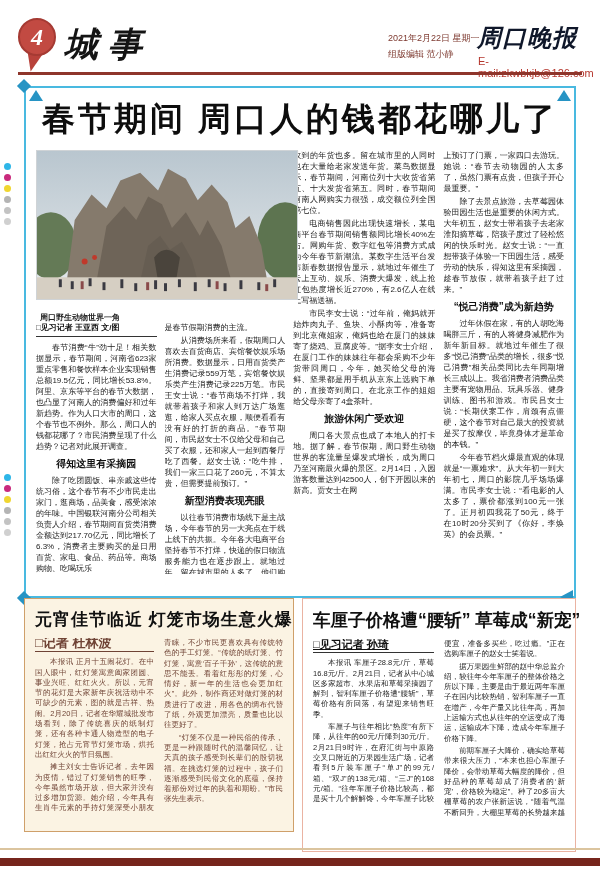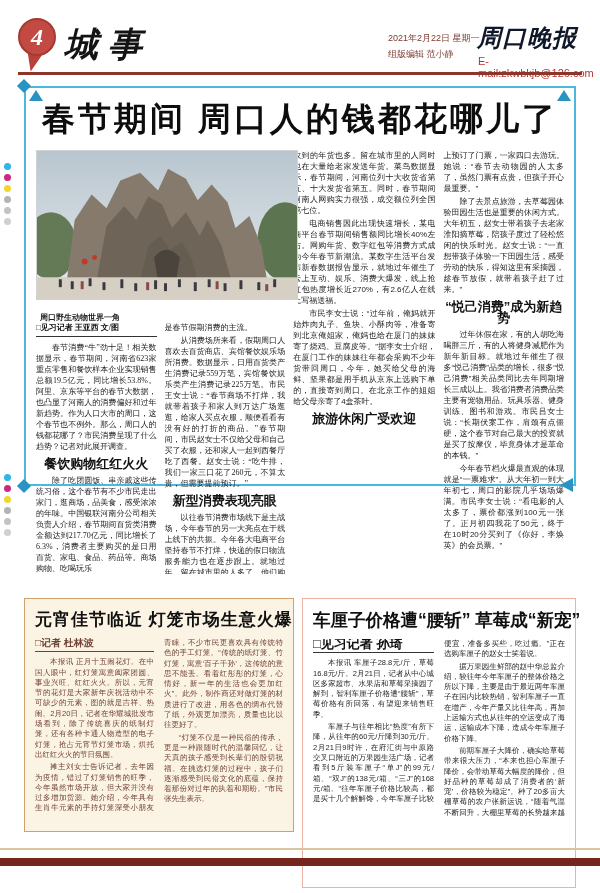--- a/index.html
+++ b/index.html
@@ -23,58 +23,58 @@
     font:italic bold 24px "Liberation Serif", serif; letter-spacing:1px; }
   .email { position:absolute; left:478px; top:55px; font-size:11px; color:#b5372e; }
   .header-rule { position:absolute; left:18px; top:72px; width:564px; height:3px; background:#8e352b; }
   
   .regmarks { position:absolute; left:4px; width:8px; }
   .regmarks.g1 { top:163px; } .regmarks.g2 { top:474px; }
   .regmarks i { display:block; width:7px; height:7px; border-radius:50%; margin:0 0 4px 0; }
   .d-c{background:#2eb6e8;} .d-m{background:#c92a7d;} .d-y{background:#f0d630;}
   .d-g1{background:#b4b4b4;} .d-g2{background:#c3c3c3;} .d-g3{background:#d0d0d0;}
   
-  .main-box { position:absolute; left:24px; top:86px; width:552px; height:400px;
+  .main-box { position:absolute; left:24px; top:86px; width:552px; height:512px;
     border:2px solid #49b9e0; background:#fff; }
   .tri { position:absolute; width:0; height:0; border-left:7px solid transparent;
     border-right:7px solid transparent; border-bottom:11px solid #2794c4; top:2px; }
   .tri.tl{ left:3px; } .tri.tr{ right:3px; }
   .dia { position:absolute; width:10px; height:10px; background:#2794c4; transform:rotate(45deg); }
   .dia.lt{ left:-7px; top:-7px; } .dia.lb{ left:-7px; bottom:-7px; }
   .arrow-l { position:absolute; right:1px; bottom:-8px; width:0; height:0;
     border-top:7px solid transparent; border-bottom:7px solid transparent;
     border-right:13px solid #2794c4; }
   .headline { margin:9px 6px 0; text-align:center; font-size:33px; font-weight:900;
     letter-spacing:3px; color:#0d0d0d; white-space:nowrap; }
   .content { position:relative; margin:8px 10px 0; height:424px; display:flex; gap:8px; }
   .colm { flex:1; overflow:hidden; font-size:8px; line-height:11px; text-align:justify; color:#1c1c1c; }
   .colm.c3 { flex:1.18; }
-  .colm.under-photo { padding-top:172px;font-family:Liberation Serif, serif; }
+  .colm.under-photo { padding-top:172px; }
   .colm p { margin:0 0 2px; }
   .colm p.ind { text-indent:2em; }
-  .colm h4 { margin:6px 0; text-align:center; font-size:13px; font-weight:bold; color:#111; }
+  .colm h4 { margin:6px 0; text-align:center; font-size:10px; font-weight:bold; color:#111; }
   .photo-wrap { position:absolute; left:0; top:0; width:262px; }
   .photo-wrap svg { display:block; width:262px; height:150px; border:1px solid #cfd3d6; }
   .photo-caption { height:16px; font-size:8px; font-weight:bold; color:#222; padding:12px 4px 0; background:#fff; }
   .byline { font-size:8px; font-weight:bold; color:#111; border-bottom:1px solid #333;
     padding-bottom:3px; margin-bottom:5px; }
   
   .box-lantern { position:absolute; left:24px; top:598px; width:270px; height:234px;
     background:#fbf3e3; border:1px solid #cfa06a; padding:8px 10px; }
-  .box-cherry { position:absolute; left:302px; top:598px; width:274px; height:290px;
+  .box-cherry { position:absolute; left:302px; top:598px; width:274px; height:254px;
     background:#fff; border:1px solid #eab3a2; padding:8px 10px; }
   .box-h2 { margin:1px 0 7px; text-align:center; font-weight:900; color:#101010; white-space:nowrap; }
   .box-lantern .box-h2 { font-size:17px; letter-spacing:1px; }
   .box-cherry .box-h2 { font-size:17.5px; }
   .cols2 { column-count:2; column-gap:10px; height:180px; overflow:hidden;
     font-size:7.5px; line-height:10.3px; text-align:justify; }
   .box-lantern .cols2 { color:#6f4335; }
-  .box-lantern .byline { color:#6f4335; border-color:#6f4335; font-size:10px; }
+  .box-lantern .byline { color:#6f4335; border-color:#6f4335; font-size:13px; }
   .box-cherry .cols2 { color:#262626; }
-  .box-cherry .byline { font-size:13px; }
+  .box-cherry .byline { font-size:11px;text-decoration:underline; }
   .cols2 p { margin:0 0 2px; text-indent:2em; }
   
   .line-tan { position:absolute; left:0; top:848px; width:600px; height:2px; background:#dbc49e; }
   .line-maroon { position:absolute; left:0; top:858px; width:600px; height:8px; background:#76251c; }
 </style>
 </head>
 <body>
 
 <div class="pin">
   <div class="tail"></div>
@@ -159,34 +159,35 @@
           <rect x="180" y="132" width="3" height="8"></rect>
             <rect x="230" y="135" width="3" height="7"></rect>
         </g>
       </svg>
       <div class="photo-caption">周口野生动物世界一角</div>
     </div>
 
     <div class="colm under-photo">
       <div class="byline">□见习记者 王亚西 文/图</div>
     <p class="ind">春节消费“牛”劲十足！相关数据显示，春节期间，河南省623家重点零售和餐饮样本企业实现销售总额19.5亿元，同比增长53.8%。阿里、京东等平台的春节大数据，也凸显了河南人的消费偏好和过年新趋势。作为人口大市的周口，这个春节也不例外。那么，周口人的钱都花哪了？市民消费呈现了什么趋势？记者对此展开调查。</p>
-        <h4>餐饮购物红红火火</h4>
+        <h4>得知这里有采摘园</h4>
         <p class="ind">除了吃团圆饭、串亲戚这些传统习俗，这个春节有不少市民走出家门，逛商场，品美食，感受浓浓的年味。中国银联河南分公司相关负责人介绍，春节期间百货类消费金额达到217.70亿元，同比增长了6.3%，消费者主要购买的是日用百货、家电、食品、药品等。商场购物、吃喝玩乐</p>
       </div>
     <div class="colm under-photo">
         <p>是春节假期消费的主流。</p>
         <p class="ind">从消费场所来看，假期周口人喜欢去百货商店、宾馆餐饮娱乐场所消费。数据显示，日用百货类产生消费记录559万笔，宾馆餐饮娱乐类产生消费记录225万笔。市民王女士说：“春节商场不打烊，我就带着孩子和家人到万达广场逛逛，给家人买点衣服，顺便看看有没有好的打折的商品。”春节期间，市民赵女士不仅给父母和自己买了衣服，还和家人一起到西餐厅吃了西餐。赵女士说：“吃牛排，我们一家三口花了260元，不算太贵，但需要提前预订。”</p>
         <h4>新型消费表现亮眼</h4>
         <p class="ind">以往春节消费市场线下是主战场，今年春节的另一大亮点在于线上线下的共振。今年各大电商平台坚持春节不打烊，快递的假日物流服务能力也在逐步跟上。就地过年，留在城市里的人多了，他们购买</p>
       </div>
     <div class="colm c3">
         <p>收到的年货也多。留在城市里的人同时也在大量给老家发送年货。菜鸟数据显示，春节期间，河南位列十大收货省第五、十大发货省第五。同时，春节期间河南人网购实力很强，成交额位列全国第七位。</p>
         <p class="ind">电商销售因此出现快速增长，某电商平台春节期间销售额同比增长40%左右。网购年货、数字红包等消费方式成为今年春节新潮流。某数字生活平台发布新春数据报告显示，就地过年催生了云上互动、娱乐、消费大爆发，线上抢红包热度增长近270%，有2.6亿人在线上写福送福。</p>
         <p class="ind">市民李女士说：“过年前，俺妈就开始炸肉丸子、鱼块、小酥肉等，准备寄到北京俺姐家，俺妈也给在厦门的妹妹寄了烧鸡、豆腐皮等。”据李女士介绍，在厦门工作的妹妹往年都会采购不少年货带回周口，今年，她买给父母的海鲜、坚果都是用手机从京东上选购下单的，直接寄到周口。在北京工作的姐姐给父母亲寄了4盒茶叶。</p>
         <h4>旅游休闲广受欢迎</h4>
+        <p class="ind">周口各大景点也成了本地人的打卡地。据了解，春节假期，周口野生动物世界的客流量呈爆发式增长，成为周口乃至河南最火爆的景区。2月14日，入园游客数量达到42500人，创下开园以来的新高。贾女士在网</p>
       </div>
     <div class="colm">
         <p>上预订了门票，一家四口去游玩。她说：“春节去动物园的人太多了，虽然门票有点贵，但孩子开心最重要。”</p>
         <p class="ind">除了去景点旅游，去草莓园体验田园生活也是重要的休闲方式。大年初五，赵女士带着孩子去老家淮阳摘草莓，陪孩子度过了轻松悠闲的快乐时光。赵女士说：“一直想带孩子体验一下田园生活，感受劳动的快乐，得知这里有采摘园，趁春节放假，就带着孩子赶了过来。”</p>
         <h4>“悦己消费”成为新趋势</h4>
         <p class="ind">过年休假在家，有的人胡吃海喝胖三斤，有的人将健身减肥作为新年新目标。就地过年催生了很多“悦己消费”品类的增长，很多“悦己消费”相关品类同比去年同期增长三成以上。我省消费者消费品类主要有宠物用品、玩具乐器、健身训练、图书和游戏。市民吕女士说：“长期伏案工作，肩颈有点僵硬，这个春节对自己最大的投资就是买了按摩仪，毕竟身体才是革命的本钱。”</p>
         <p class="ind">今年春节档火爆最直观的体现就是“一票难求”。从大年初一到大年初七，周口的影院几乎场场爆满。市民李女士说：“看电影的人太多了，票价都涨到100元一张了。正月初四我花了50元，终于在10时20分买到了《你好，李焕英》的会员票。”</p>
       </div>
   </div>
 </div>

